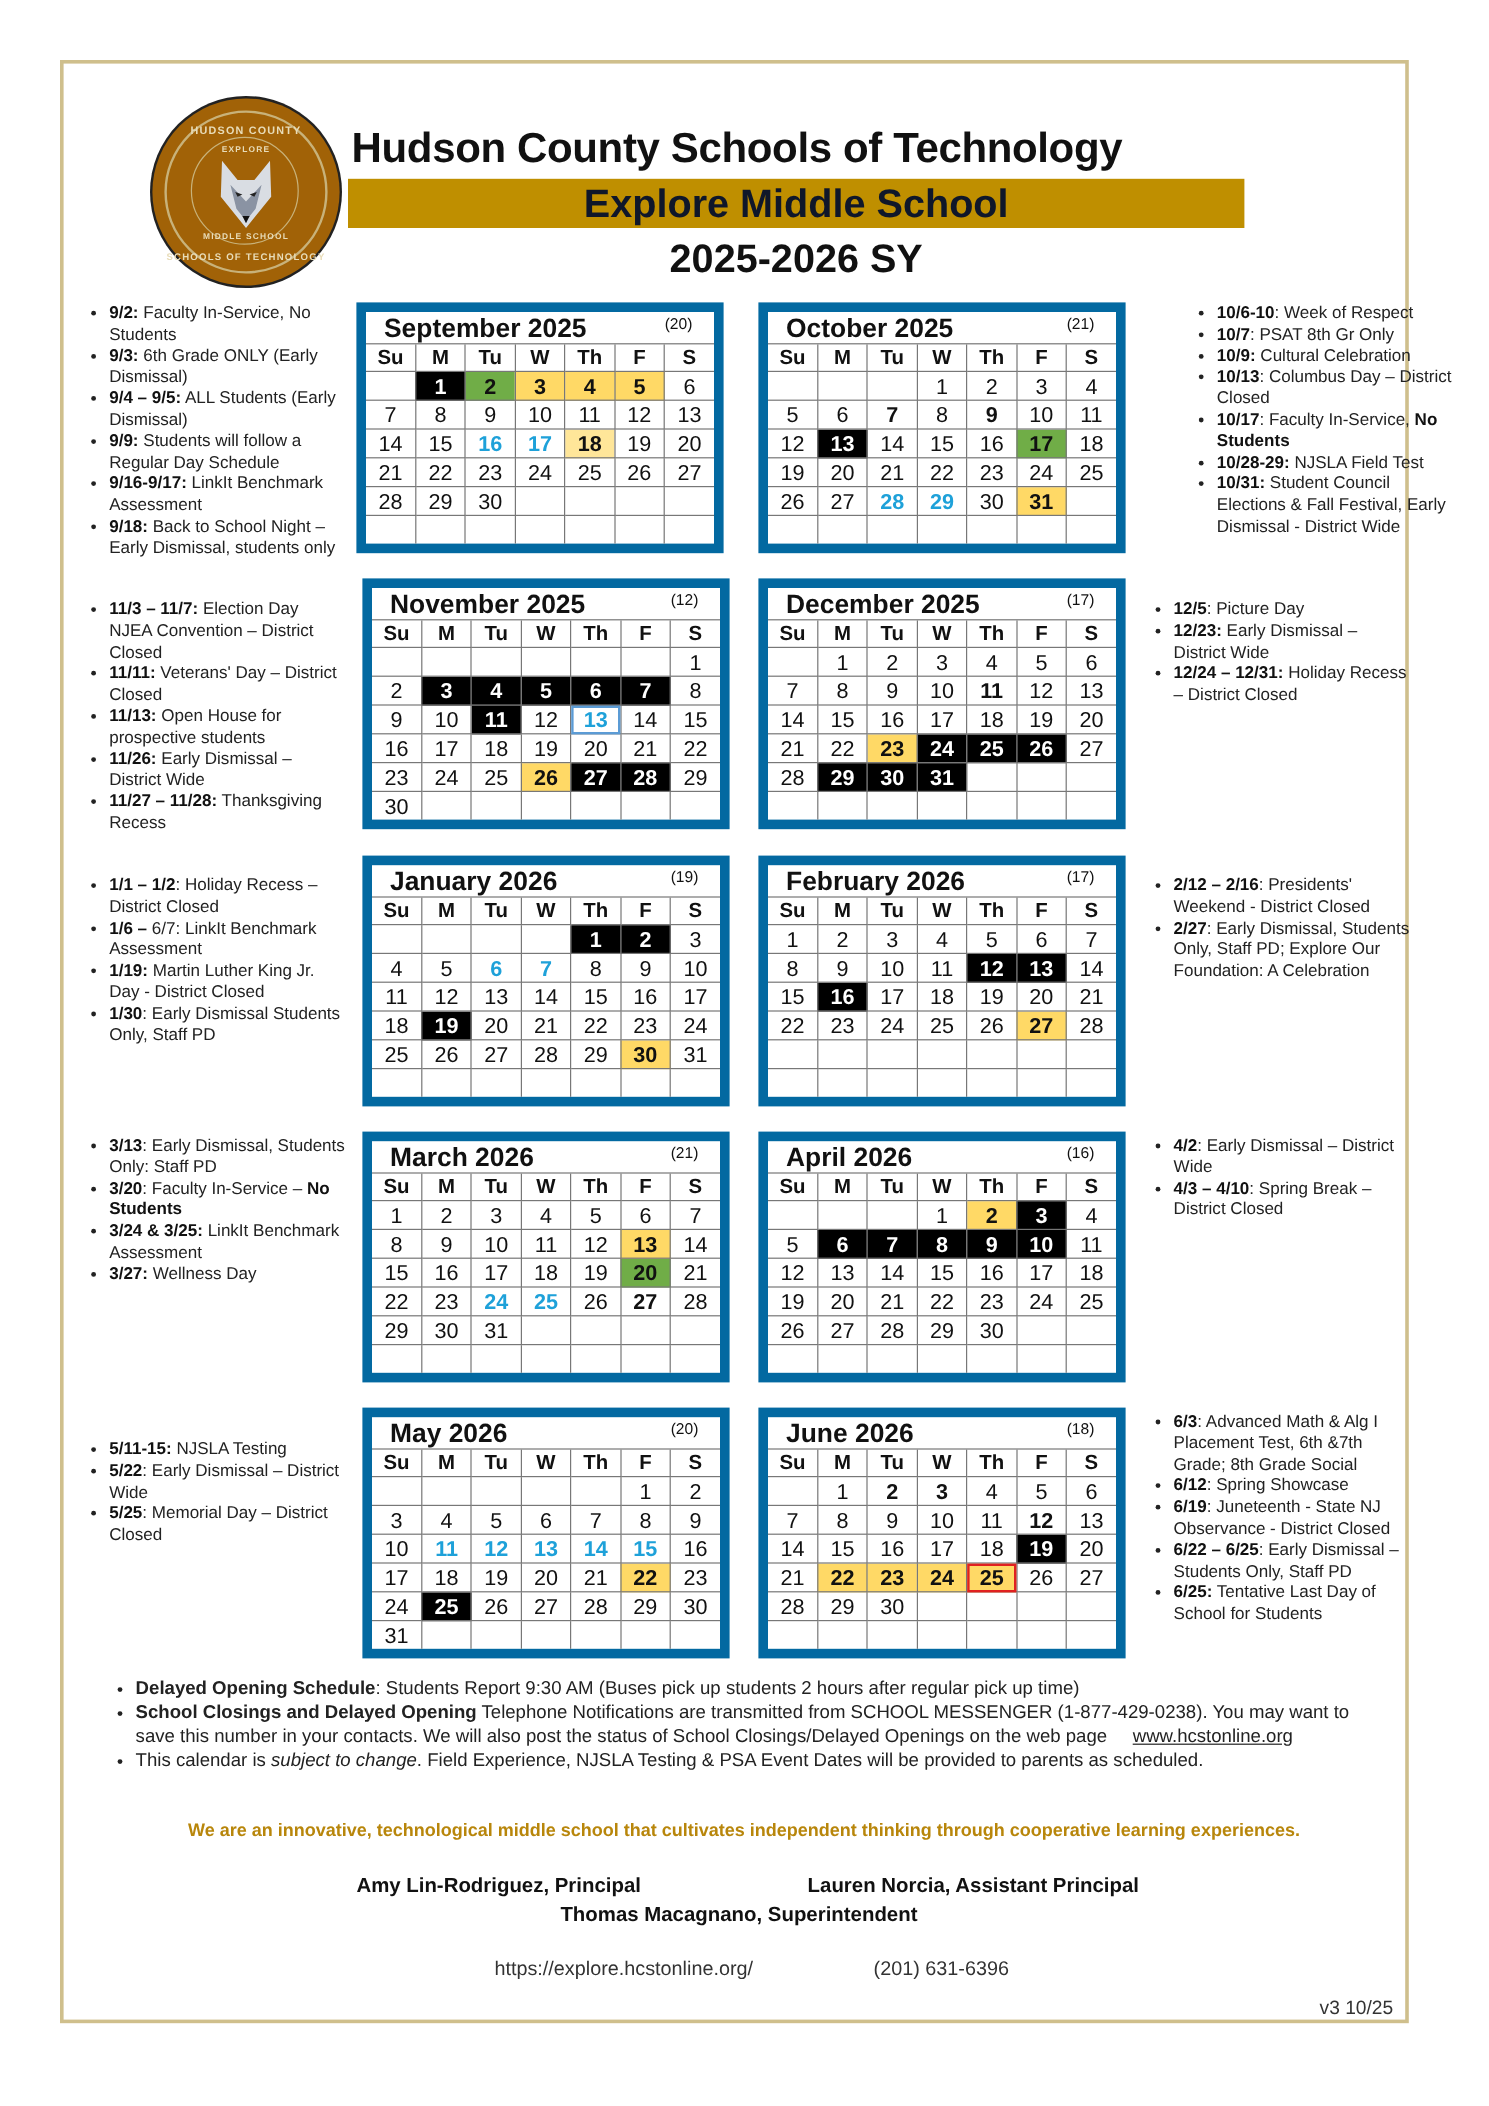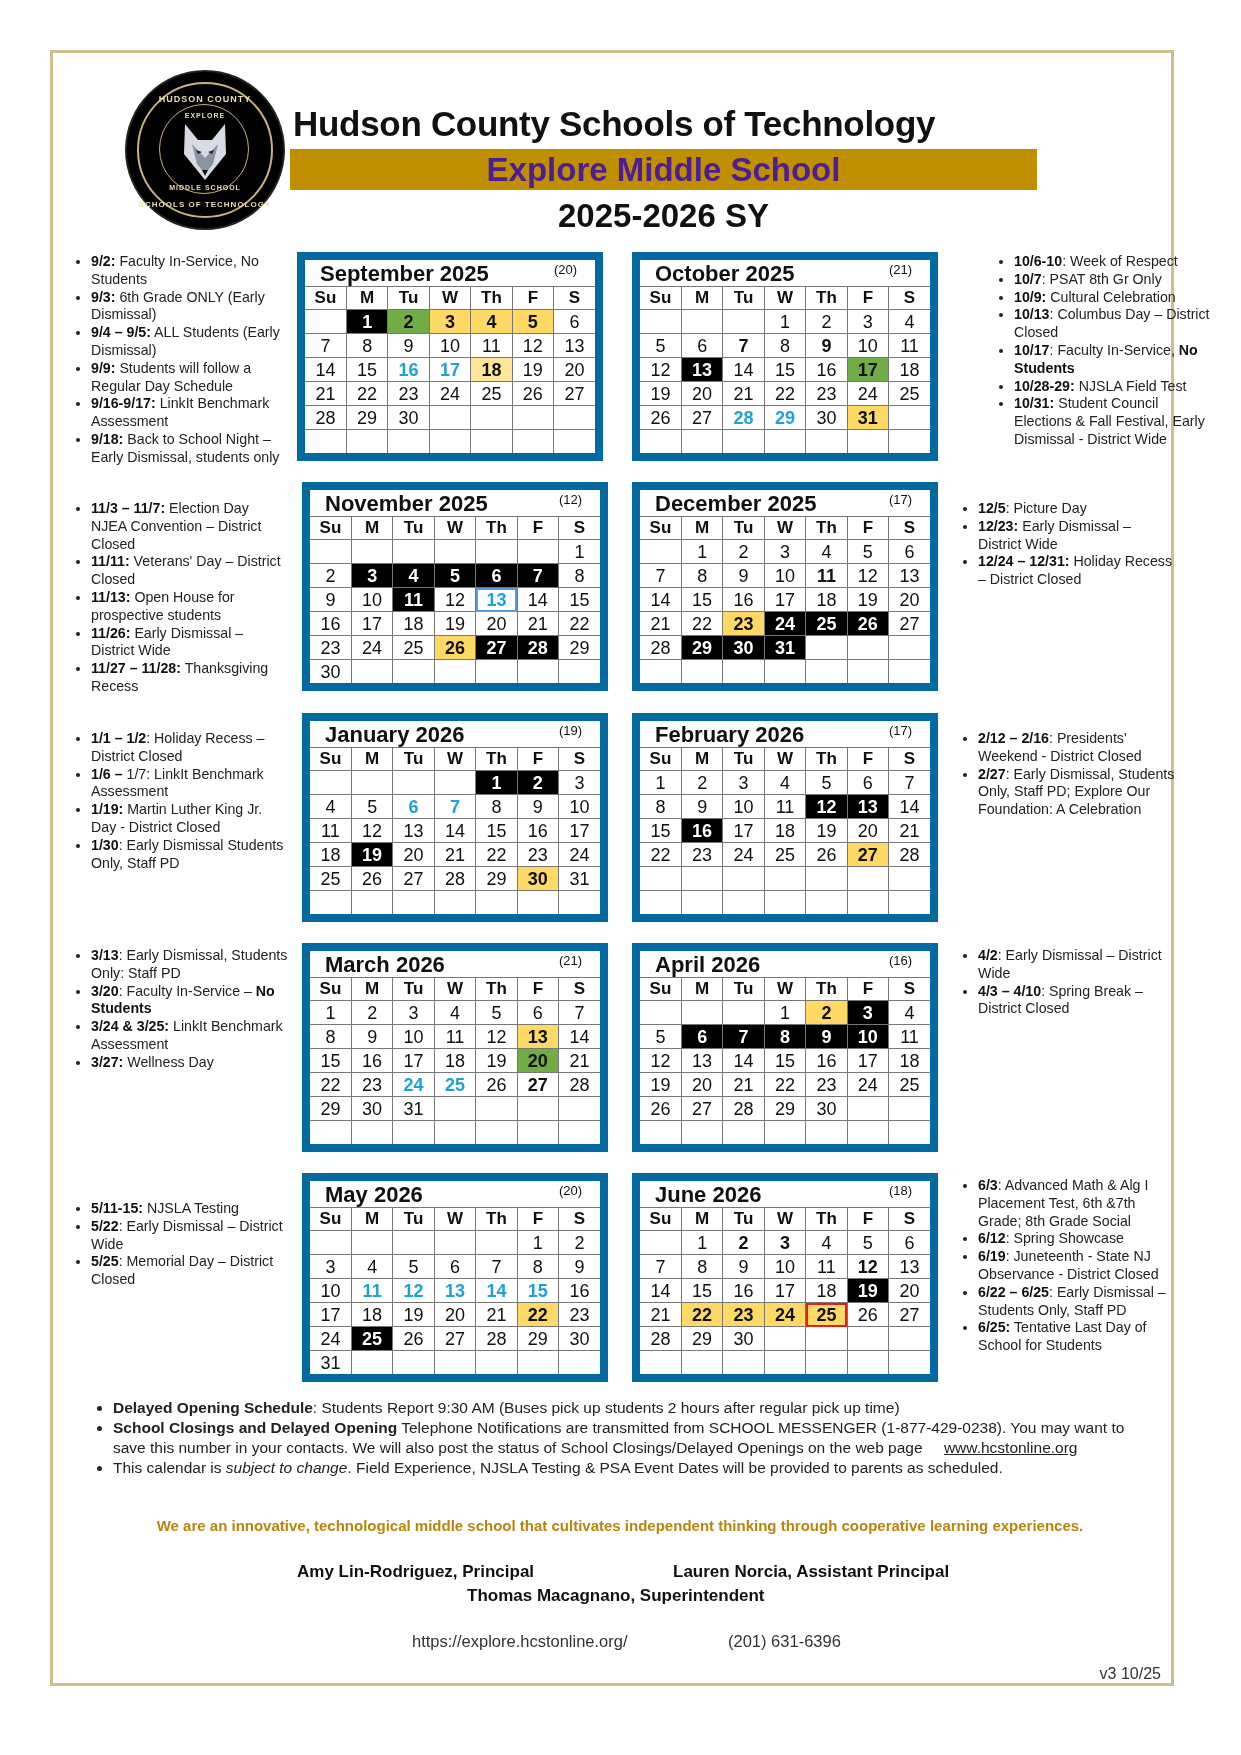--- a/index.html
+++ b/index.html
@@ -1,25 +1,25 @@
 <!DOCTYPE html>
 <html><head>
 <meta charset="utf-8">
 <style>
   html,body{margin:0;padding:0;background:#fff;}
   body{width:1241px;height:1755px;position:relative;font-family:"Liberation Sans","DejaVu Sans",sans-serif;color:#111;overflow:hidden;}
   .frame{position:absolute;left:50px;top:50px;width:1124px;height:1636px;border:3px solid #cfbf8c;box-sizing:border-box;}
-  .logo{position:absolute;left:127px;top:72px;width:156px;height:156px;border-radius:50%;background:#000000;box-shadow:0 0 0 2px #222;}
+  .logo{position:absolute;left:127px;top:82px;width:156px;height:156px;border-radius:50%;background:#a16207;box-shadow:0 0 0 2px #222;}
   .logo .ring{position:absolute;left:10px;top:10px;width:132px;height:132px;border-radius:50%;border:2px solid #c8b27a;}
   .logo .inner{position:absolute;left:32px;top:32px;width:88px;height:88px;border-radius:50%;border:1px solid #c8b27a;}
   .logo .wolf{position:absolute;left:53px;top:52px;width:50px;height:56px;}
   .logo .t{position:absolute;color:#e8dcb8;font-size:9px;font-weight:bold;letter-spacing:1px;width:156px;text-align:center;}
   .h1{position:absolute;left:293px;top:104px;font-size:35px;font-weight:bold;letter-spacing:-0.3px;}
   .band{position:absolute;left:290px;top:149px;width:747px;height:41px;background:#bf8f00;}
-  .band span{display:block;text-align:center;font-size:33px;font-weight:bold;line-height:41px;color:#4c1d95;}
+  .band span{display:block;text-align:center;font-size:33px;font-weight:bold;line-height:41px;color:#0f172a;}
   .sy{position:absolute;left:290px;top:197px;width:747px;text-align:center;font-size:33px;font-weight:bold;}
   .notes{position:absolute;font-size:14.2px;line-height:17.8px;color:#222;}
   .notes ul{margin:0;padding-left:18px;}
   .notes li{margin:0;}
   .notes b{color:#111;}
   .cal{position:absolute;width:306px;border:8px solid #0369a1;box-sizing:border-box;background:#fff;}
   .cal .head{height:26px;border-bottom:1.5px solid #777;position:relative;}
   .cal .mname{position:absolute;left:15px;top:0px;font-size:22px;font-weight:bold;line-height:27px;}
   .cal .count{position:absolute;right:18px;top:2px;font-size:13px;}
   .cal table{border-collapse:collapse;width:100%;table-layout:fixed;}
@@ -106,21 +106,21 @@
 <div class="notes" style="left:960px;top:500px;width:215px;">
     <ul>
       <li><b>12/5</b><span>: Picture Day</span></li>
       <li><b>12/23:</b><span> Early Dismissal – District Wide</span></li>
       <li><b>12/24 – 12/31:</b><span> Holiday Recess – District Closed</span></li>
     </ul>
   </div>
 <div class="notes" style="left:73px;top:730px;width:215px;">
     <ul>
       <li><b>1/1 – 1/2</b><span>: Holiday Recess – District Closed</span></li>
-      <li><b>1/6 –</b><span> 1/7: LinkIt Benchmark Assessment</span></li>
+      <li><b>1/6 –</b><span> 6/7: LinkIt Benchmark Assessment</span></li>
       <li><b>1/19:</b><span> Martin Luther King Jr. Day - District Closed</span></li>
       <li><b>1/30</b><span>: Early Dismissal Students Only, Staff PD</span></li>
     </ul>
   </div>
 <div class="notes" style="left:960px;top:730px;width:215px;">
     <ul>
       <li><b>2/12 – 2/16</b><span>: Presidents' Weekend - District Closed</span></li>
       <li><b>2/27</b><span>: Early Dismissal, Students Only, Staff PD; Explore Our Foundation: A Celebration</span></li>
     </ul>
   </div>

